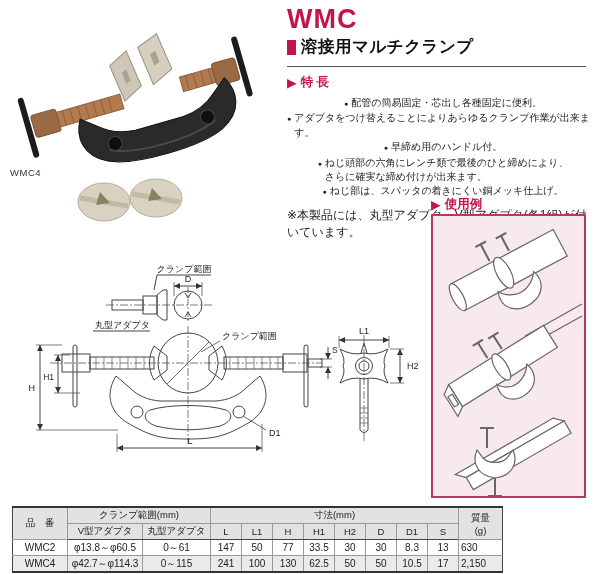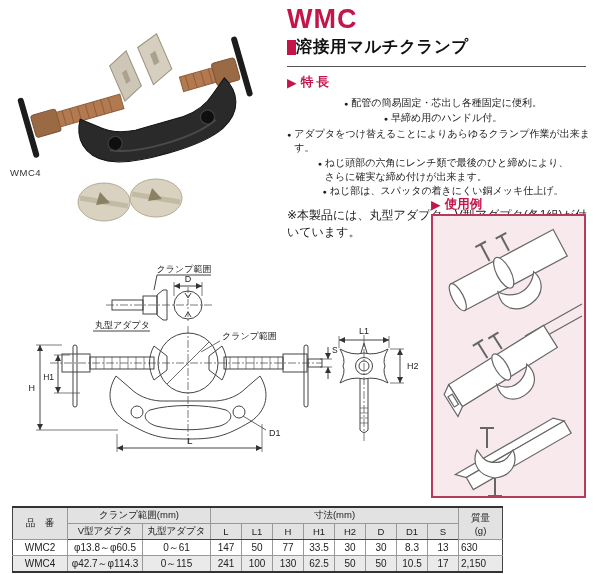--- a/index.html
+++ b/index.html
@@ -1,20 +1,20 @@
 <!DOCTYPE html>
 <html><head>
 <meta charset="utf-8">
 <style>
   html,body{margin:0;padding:0;background:#fff;}
   .page{position:relative;width:600px;height:574px;background:#ffffff;overflow:hidden;
         font-family:"Liberation Sans","DejaVu Sans",sans-serif;color:#222;}
   
   .model{position:absolute;left:287px;top:6px;font-size:27px;font-weight:bold;color:#c2164b;letter-spacing:1px;line-height:1;}
-  .title-row{position:absolute;left:287px;top:36px;display:flex;align-items:center;}
+  .title-row{position:absolute;left:287px;top:36px;display:flex;align-items:center;gap:5px;}
   .red-sq{width:9px;height:15px;background:#c2164b;}
   .jp-title{font-size:16.5px;font-weight:bold;color:#111;letter-spacing:.5px;}
   .subtitle{position:absolute;left:301px;top:54px;font-size:10.5px;color:#8a8a8a;}
   .rule{position:absolute;left:287px;top:66px;width:299px;border-top:1px solid #555;}
   
   .sec-head{display:flex;align-items:center;gap:4px;font-size:12.5px;font-weight:bold;color:#c2164b;}
   .features{position:absolute;left:287px;top:74px;width:312px;}
   .feat-list{margin:5px 0 0 0;padding:0;list-style:none;font-size:10px;color:#1c1c1c;line-height:14.4px;}
   .feat-list li{display:flex;gap:3px;justify-content:center;}
   .feat-list .b{font-size:7px;line-height:14.4px;padding-top:1px;}
@@ -104,25 +104,25 @@
       <span>▶</span>
       <span>特 長</span>
     </div>
     <ul class="feat-list">
       <li>
         <span class="b">●</span>
         <div>配管の簡易固定・芯出し各種固定に便利。</div>
       </li>
       <li>
         <span class="b">●</span>
+        <div>アダプタをつけ替えることによりあらゆるクランプ作業が出来ます。</div>
+      </li>
+      <li>
+        <span class="b">●</span>
         <div>早締め用のハンドル付。</div>
-      </li>
-      <li>
-        <span class="b">●</span>
-        <div>アダプタをつけ替えることによりあらゆるクランプ作業が出来ます。</div>
       </li>
       <li>
         <span class="b">●</span>
         <div>
           <div>ねじ頭部の六角にレンチ類で最後のひと締めにより、</div>
           <div>さらに確実な締め付けが出来ます。</div>
         </div>
       </li>
       <li>
         <span class="b">●</span>

